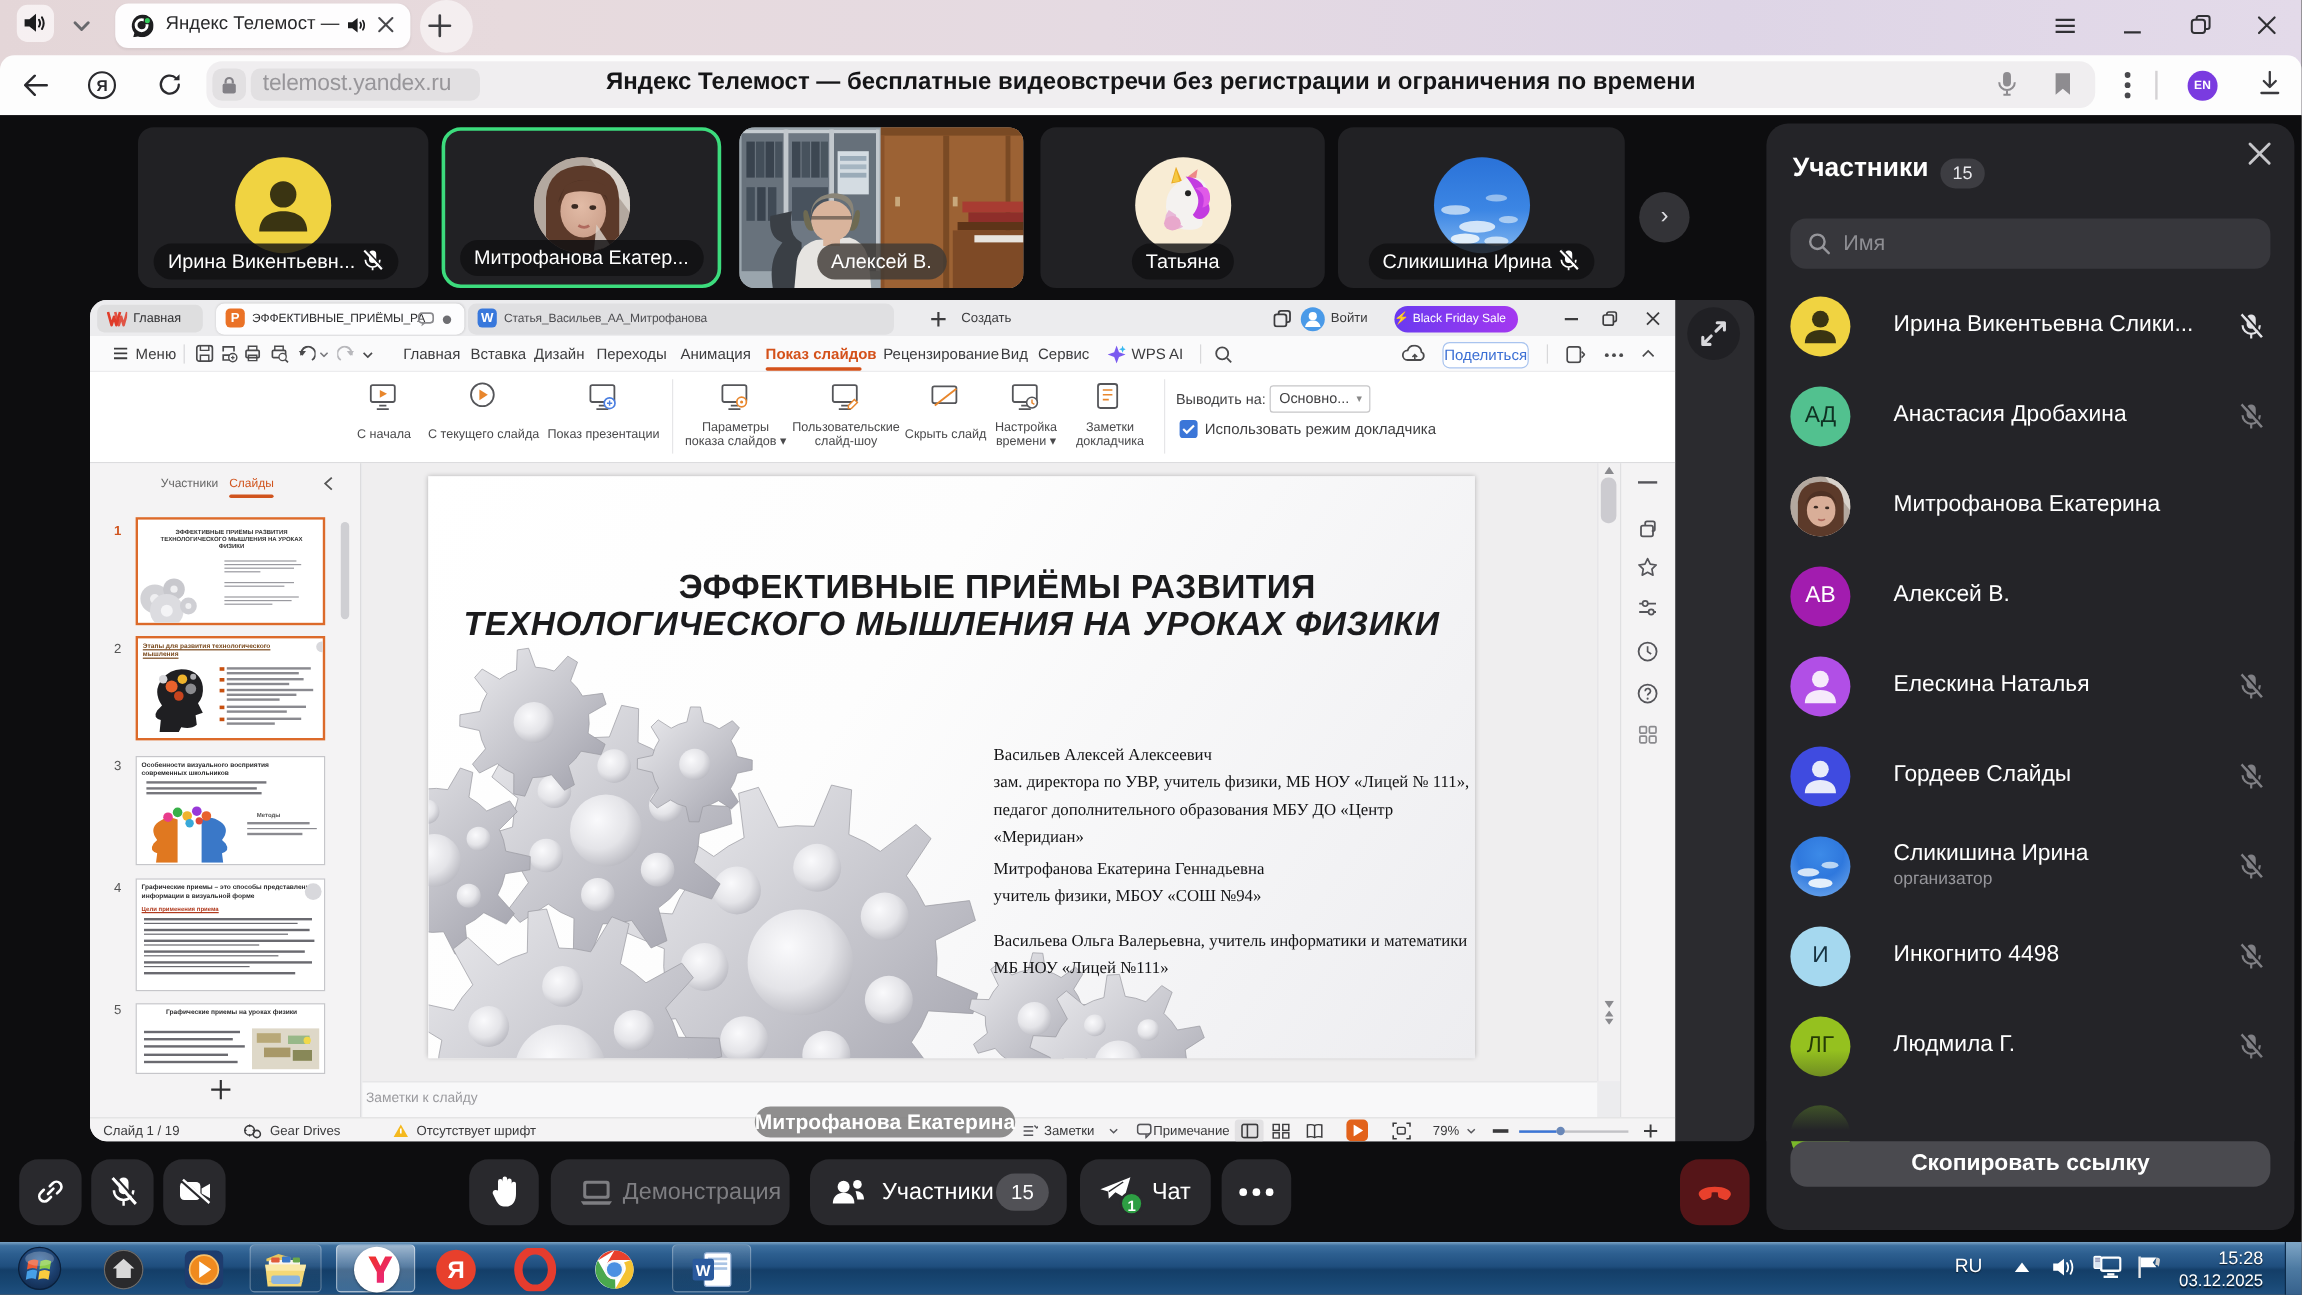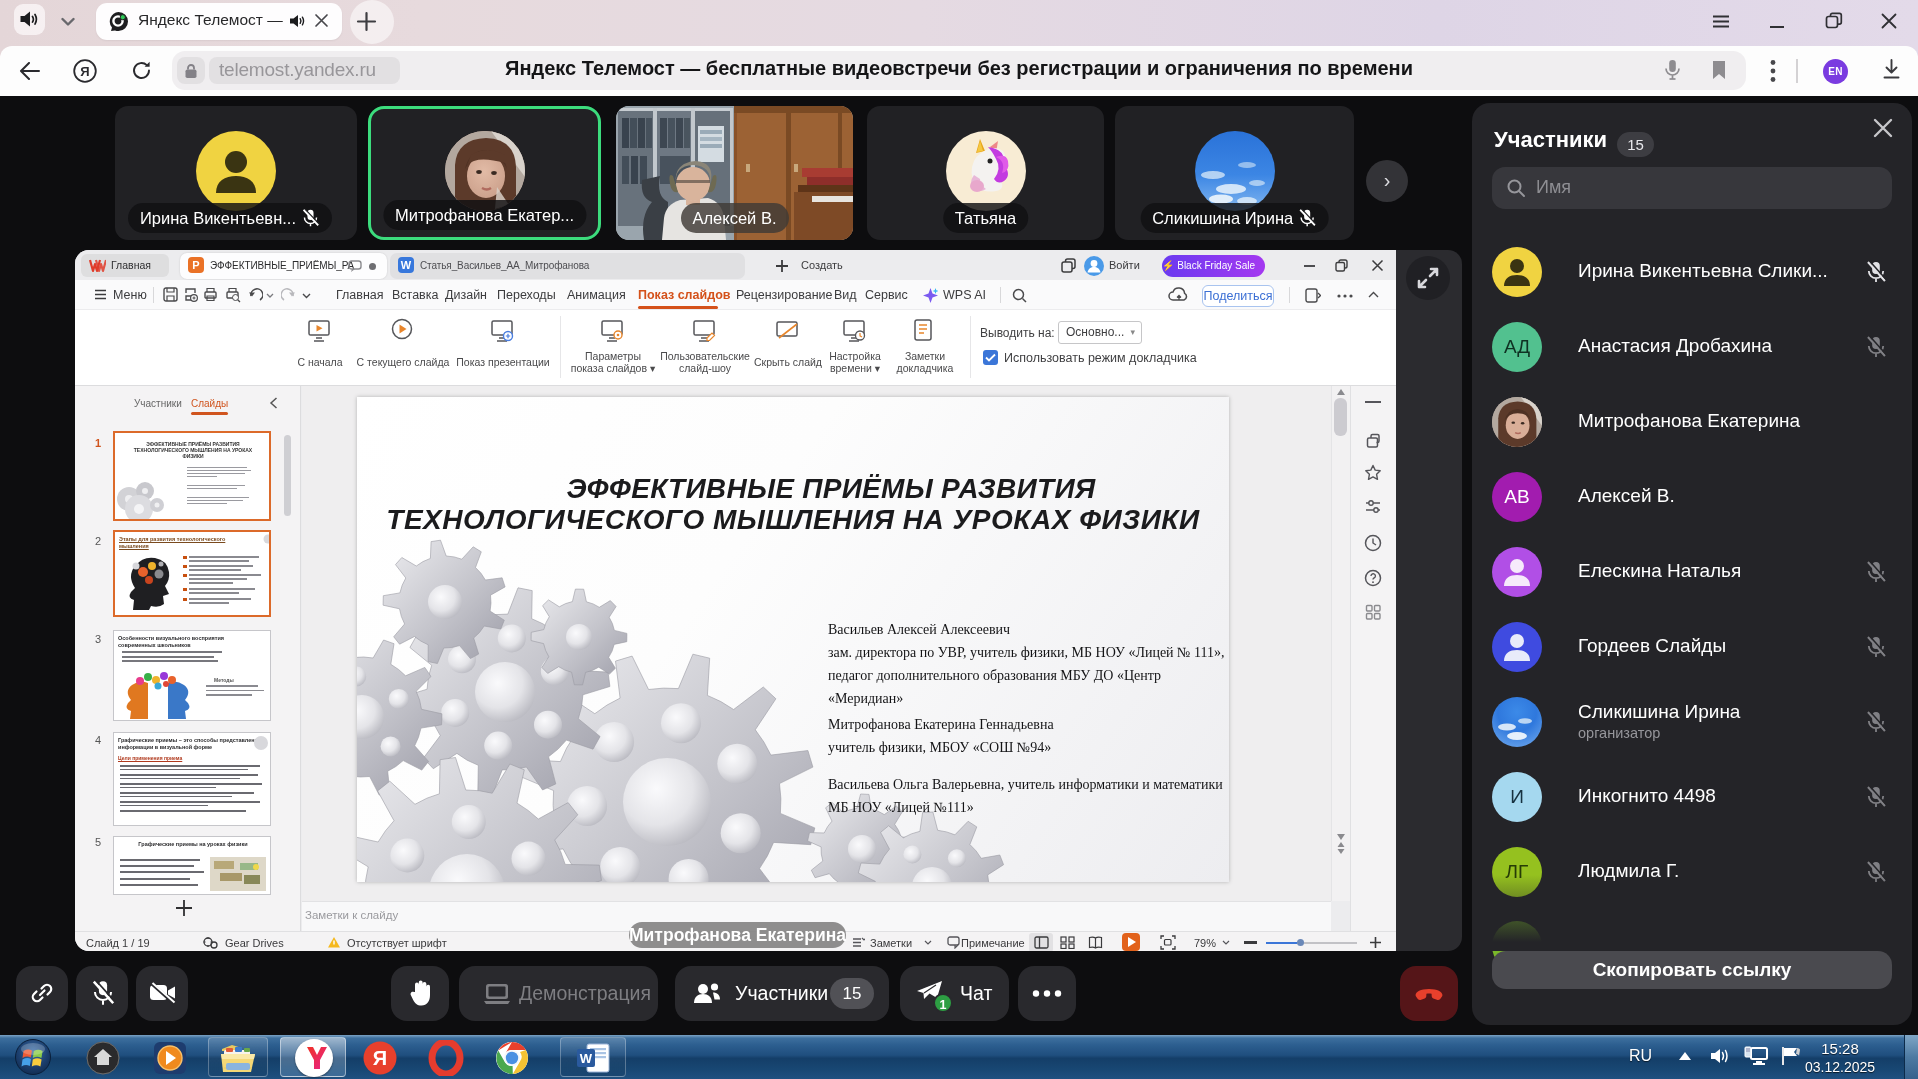--- a/index.html
+++ b/index.html
@@ -12,21 +12,21 @@
 #tab1{position:absolute;left:96px;top:3px;width:246px;height:37px;background:#fefdfe;border-radius:11px;
  box-shadow:0 1px 2px rgba(0,0,0,.06)}
 #mutebtn{position:absolute;left:14px;top:4px;width:31px;height:31px;background:rgba(252,248,250,.75);border-radius:9px}
 
 #taskbar{position:absolute;left:0;top:1035px;width:1918px;height:44px;
  background:linear-gradient(180deg,#7ba3c4 0%,#3d6f9e 7%,#2d5f90 22%,#1f4e7e 46%,#143e68 53%,#184773 78%,#1f5080 100%)}
 #taskbar .tbtn{position:absolute;top:2px;height:40px;border-radius:4px}
 .topen{border:1px solid rgba(255,255,255,.28);background:linear-gradient(180deg,rgba(255,255,255,.16),rgba(255,255,255,.04) 50%,rgba(0,0,0,.08))}
 .tactive{border:1px solid rgba(255,255,255,.45);background:linear-gradient(180deg,rgba(255,255,255,.5),rgba(220,235,250,.28) 50%,rgba(160,200,235,.25))}
 #tray{position:absolute;right:0;top:0;height:44px;color:#fff}
-#clock{position:absolute;right:32px;top:3px;width:92px;text-align:center;color:#fff;text-shadow:0 1px 1px rgba(0,0,0,.7)}
+#clock{position:absolute;right:32px;top:3px;width:92px;text-align:right;color:#fff;text-shadow:0 1px 1px rgba(0,0,0,.7)}
 #showdesk{position:absolute;right:0;top:0;width:14px;height:44px;border-left:1px solid #0c2b4a;
  background:linear-gradient(180deg,#7fa6c6,#4d7aa2 50%,#36618c)}
 
 #page{position:absolute;left:0;top:96px;width:1918px;height:939px;background:#0d0d0f}
 .tile{position:absolute;top:10px;height:134px;background:#212124;border-radius:13px;overflow:hidden}
 .tile .av{position:absolute;left:50%;top:25px;margin-left:-40px;width:80px;height:80px;border-radius:50%}
 .npill{position:absolute;bottom:7px;height:30px;border-radius:15px;background:rgba(16,16,18,.82);
  color:#fff;font-size:16.5px;line-height:30px;white-space:nowrap;padding:0 12px}
 .micw{display:inline-block;vertical-align:-3px}
 #arrowbtn{position:absolute;left:1366px;top:64px;width:42px;height:42px;border-radius:50%;background:#333337;
@@ -615,21 +615,21 @@
               <path d="M542.8,468.0 L553.3,478.3 L548.7,485.3 L535.0,479.9 L529.7,484.7 L523.7,488.5 L525.1,503.2 L517.1,505.7 L510.1,492.7 L502.9,492.9 L495.8,492.0 L487.5,504.2 L479.8,500.9 L482.7,486.4 L477.1,482.0 L472.3,476.7 L458.1,480.7 L454.3,473.2 L465.8,464.0 L464.3,457.1 L464.1,449.9 L450.6,443.9 L452.5,435.6 L467.2,436.0 L470.6,429.7 L475.0,424.1 L468.6,410.8 L475.3,405.7 L486.3,415.5 L493.0,412.8 L499.9,411.3 L503.6,397.0 L512.0,397.4 L514.2,412.0 L521.0,414.2 L527.3,417.6 L539.3,409.0 L545.4,414.7 L537.7,427.3 L541.5,433.3 L544.2,440.0 L558.9,441.1 L559.9,449.4 L545.9,454.1 L545.0,461.2 Z" fill="url(#gg)" stroke="#9a9aa2" stroke-width="0.6"></path>
               <circle cx="505" cy="452" r="14" fill="url(#hh)"></circle>
               <path d="M631.7,495.7 L648.7,504.0 L646.0,514.0 L627.2,512.9 L623.0,520.8 L617.5,527.9 L626.4,544.6 L618.4,551.2 L603.7,539.2 L595.7,543.1 L587.1,545.7 L584.4,564.4 L574.1,565.0 L569.3,546.7 L560.5,545.1 L552.1,542.2 L538.9,555.7 L530.2,550.1 L537.1,532.5 L530.9,526.1 L525.8,518.7 L507.2,522.0 L503.4,512.3 L519.3,502.1 L518.1,493.3 L518.3,484.3 L501.3,476.0 L504.0,466.0 L522.8,467.1 L527.0,459.2 L532.5,452.1 L523.6,435.4 L531.6,428.8 L546.3,440.8 L554.3,436.9 L562.9,434.3 L565.6,415.6 L575.9,415.0 L580.7,433.3 L589.5,434.9 L597.9,437.8 L611.1,424.3 L619.8,429.9 L612.9,447.5 L619.1,453.9 L624.2,461.3 L642.8,458.0 L646.6,467.7 L630.7,477.9 L631.9,486.7 Z" fill="url(#gg)" stroke="#9a9aa2" stroke-width="0.6"></path>
               <circle cx="575" cy="490" r="20" fill="url(#hh)"></circle>
               <circle cx="610.0" cy="504.8" r="9" fill="url(#hh)"></circle>
               <circle cx="571.7" cy="527.9" r="9" fill="url(#hh)"></circle>
               <circle cx="538.0" cy="498.6" r="9" fill="url(#hh)"></circle>
               <circle cx="555.4" cy="457.5" r="9" fill="url(#hh)"></circle>
               <circle cx="599.9" cy="461.3" r="9" fill="url(#hh)"></circle>
             </svg>
-            <div style="position:absolute;left:0;top:76px;width:948px;text-align:center;font-size:28px;font-weight:bold;font-style:italic;color:#1b1b1d;line-height:31px;letter-spacing:.3px">ЭФФЕКТИВНЫЕ ПРИЁМЫ РАЗВИТИЯ</div>
+            <div style="position:absolute;left:0;top:76px;width:948px;text-align:center;font-size:28px;font-weight:bold;color:#1b1b1d;line-height:31px;letter-spacing:.3px">ЭФФЕКТИВНЫЕ ПРИЁМЫ РАЗВИТИЯ</div>
             <div style="position:absolute;left:0;top:107px;width:872px;text-align:center;font-size:28px;font-weight:bold;font-style:italic;color:#1b1b1d;line-height:31px;letter-spacing:.5px">ТЕХНОЛОГИЧЕСКОГО МЫШЛЕНИЯ НА УРОКАХ ФИЗИКИ</div>
             <div style="position:absolute;left:471px;top:221px;width:420px;font-family:'Liberation Serif',serif;font-size:14px;color:#141416;line-height:23px">Васильев Алексей Алексеевич<br>зам. директора по УВР, учитель физики, МБ НОУ «Лицей № 111»,<br>педагог дополнительного образования МБУ ДО «Центр<br>«Меридиан»</div>
             <div style="position:absolute;left:471px;top:316px;width:420px;font-family:'Liberation Serif',serif;font-size:14px;color:#141416;line-height:23px">Митрофанова Екатерина Геннадьевна<br>учитель физики, МБОУ «СОШ №94»</div>
             <div style="position:absolute;left:471px;top:376px;width:440px;font-family:'Liberation Serif',serif;font-size:14px;color:#141416;line-height:23px">Васильева Ольга Валерьевна, учитель информатики и математики<br>МБ НОУ «Лицей №111»</div>
           </div>
 <div style="position:absolute;left:1256px;top:136px;width:19px;height:515px;background:#f2f1f2;border-left:1px solid #e4e4e6"></div>
 <svg style="position:absolute;left:1262px;top:139px" width="8" height="6">
             <path d="M4 0l4 6H0z" fill="#8a8a8e"></path>
           </svg>
 <div style="position:absolute;left:1259px;top:148px;width:13px;height:38px;border-radius:6px;background:#cccbd0"></div>
@@ -792,21 +792,21 @@
   <div class="ctl" style="left:1400px;width:58px;background:#551518"><svg style="margin:19px 0 0 14px" width="30" height="16" viewBox="0 0 30 16">
           <path d="M2.2 11.8C-.3 8.3 5 4 15 4s15.3 4.3 12.8 7.8l-1.6 2.1c-.8 1-2.1 1.4-3.3.9l-3.6-1.4c-1-.4-1.6-1.3-1.6-2.4l-.1-2.2c-1.8-.4-3.4-.4-5.2 0l-.1 2.2c0 1.1-.6 2-1.6 2.4l-3.6 1.4c-1.2.5-2.5.1-3.3-.9z" fill="#e8402c"></path>
         </svg></div>
 
   <div id="panel">
     <svg style="position:absolute;right:18px;top:14px" width="22" height="22">
           <path d="M3 3l16 16M19 3L3 19" stroke="#c6c6ca" stroke-width="2.4" stroke-linecap="round"></path>
         </svg>
     <div style="position:absolute;left:22px;top:24px;font-size:22px;font-weight:bold;color:#fff">Участники</div>
     <div style="position:absolute;left:145px;top:29px;width:37px;height:25px;border-radius:13px;background:#3d3d42;color:#e8e8ec;font-size:15px;text-align:center;line-height:25px">15</div>
-    <div style="position:absolute;left:20px;top:64px;width:400px;height:42px;border-radius:13px;background:#37373c">
+    <div style="position:absolute;left:20px;top:79px;width:400px;height:42px;border-radius:13px;background:#37373c">
       <svg style="position:absolute;left:14px;top:11px" width="20" height="20">
             <circle cx="8.5" cy="8.5" r="6" fill="none" stroke="#96969b" stroke-width="2"></circle>
             <path d="M13 13l5 5" stroke="#96969b" stroke-width="2" stroke-linecap="round"></path>
           </svg>
       <span style="position:absolute;left:44px;top:10px;font-size:18px;color:#8e8e93">Имя</span>
     </div>
 <div class="prow" style="top:219px">
           <div class="pav" style="background:#52c18f;color:#0f3223">АД</div>
           <div class="pname">Анастасия Дробахина</div>
           <svg class="pmic" width="24" height="24" viewBox="0 0 24 24">

